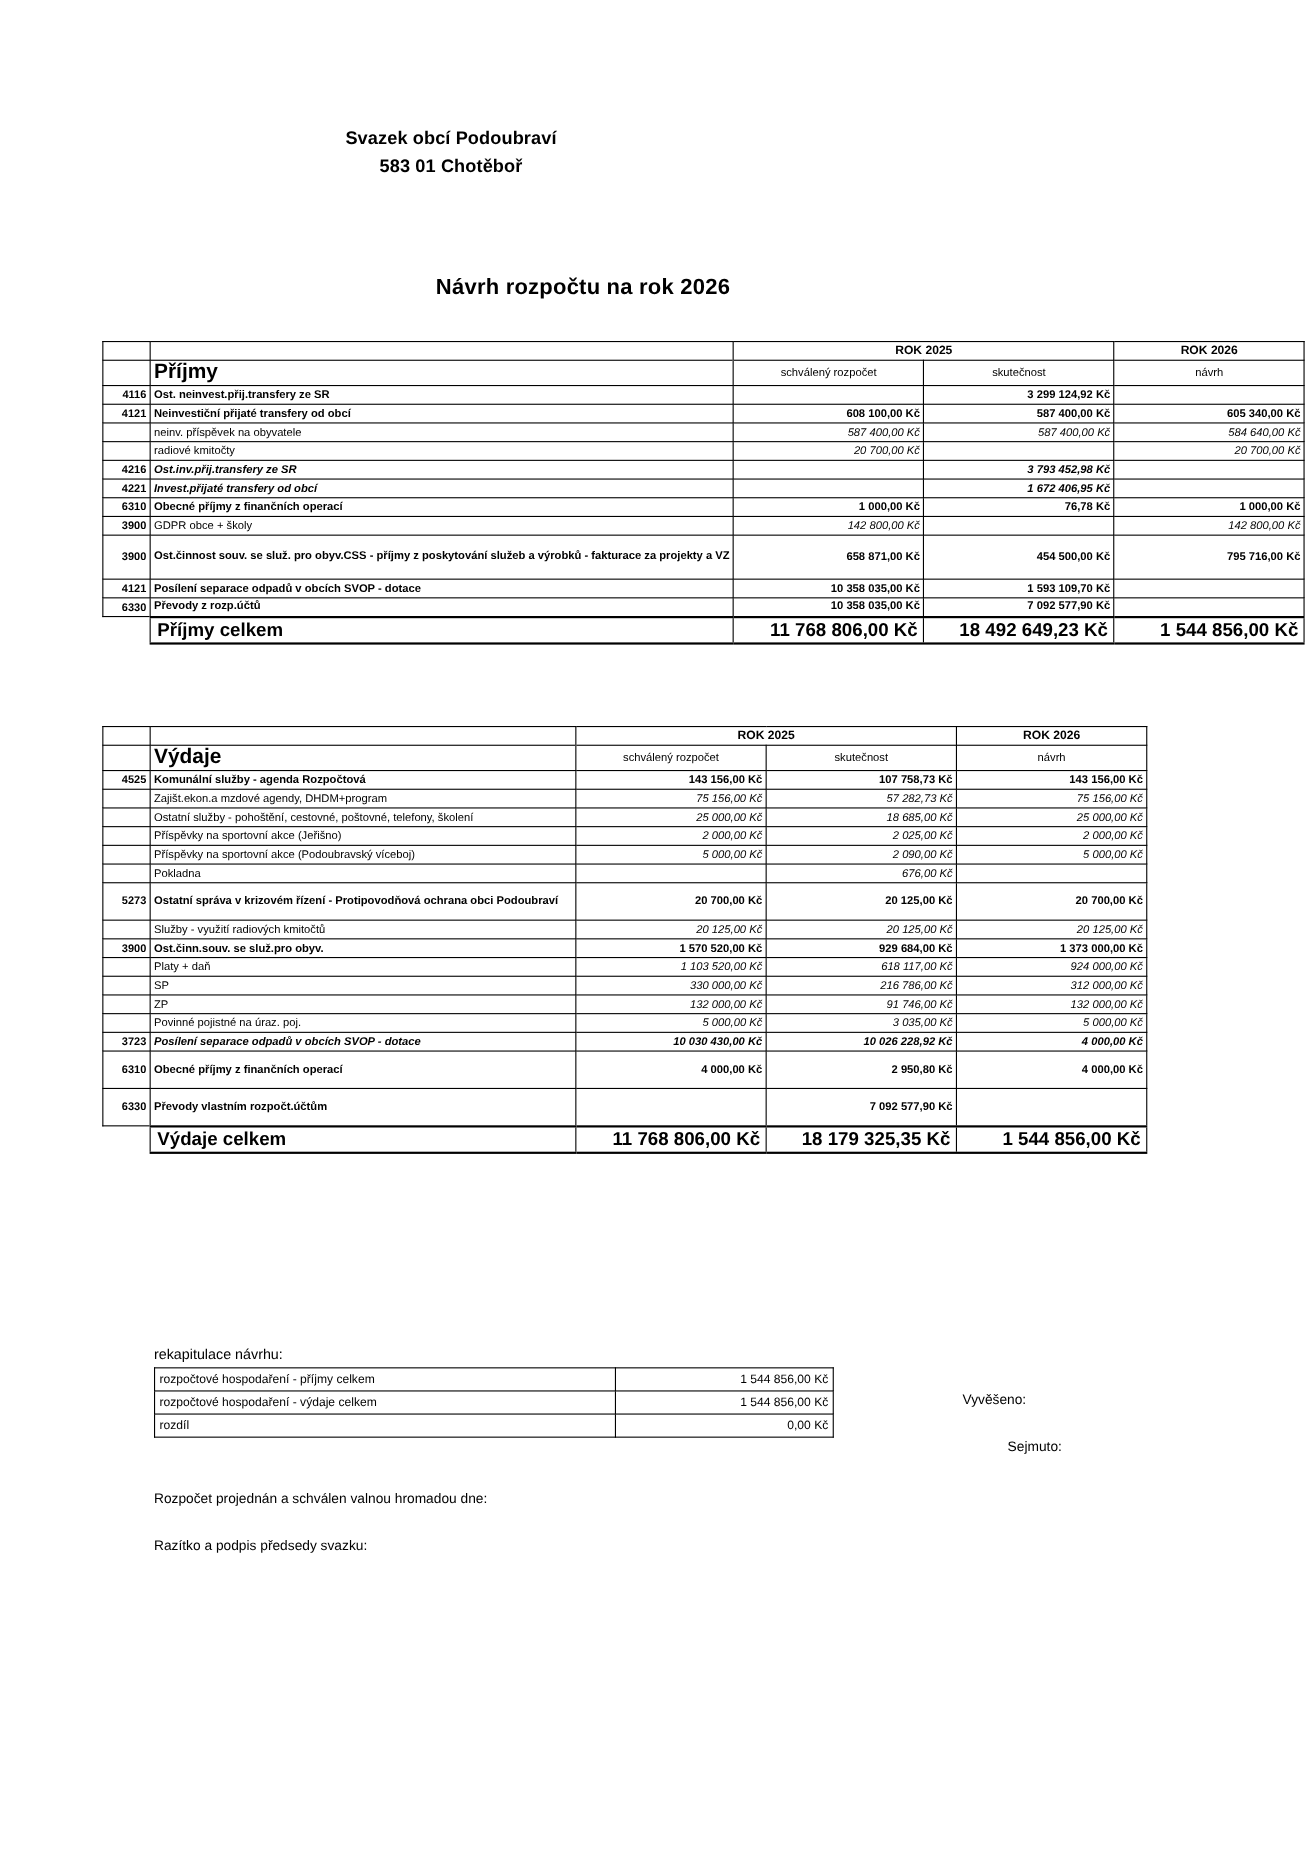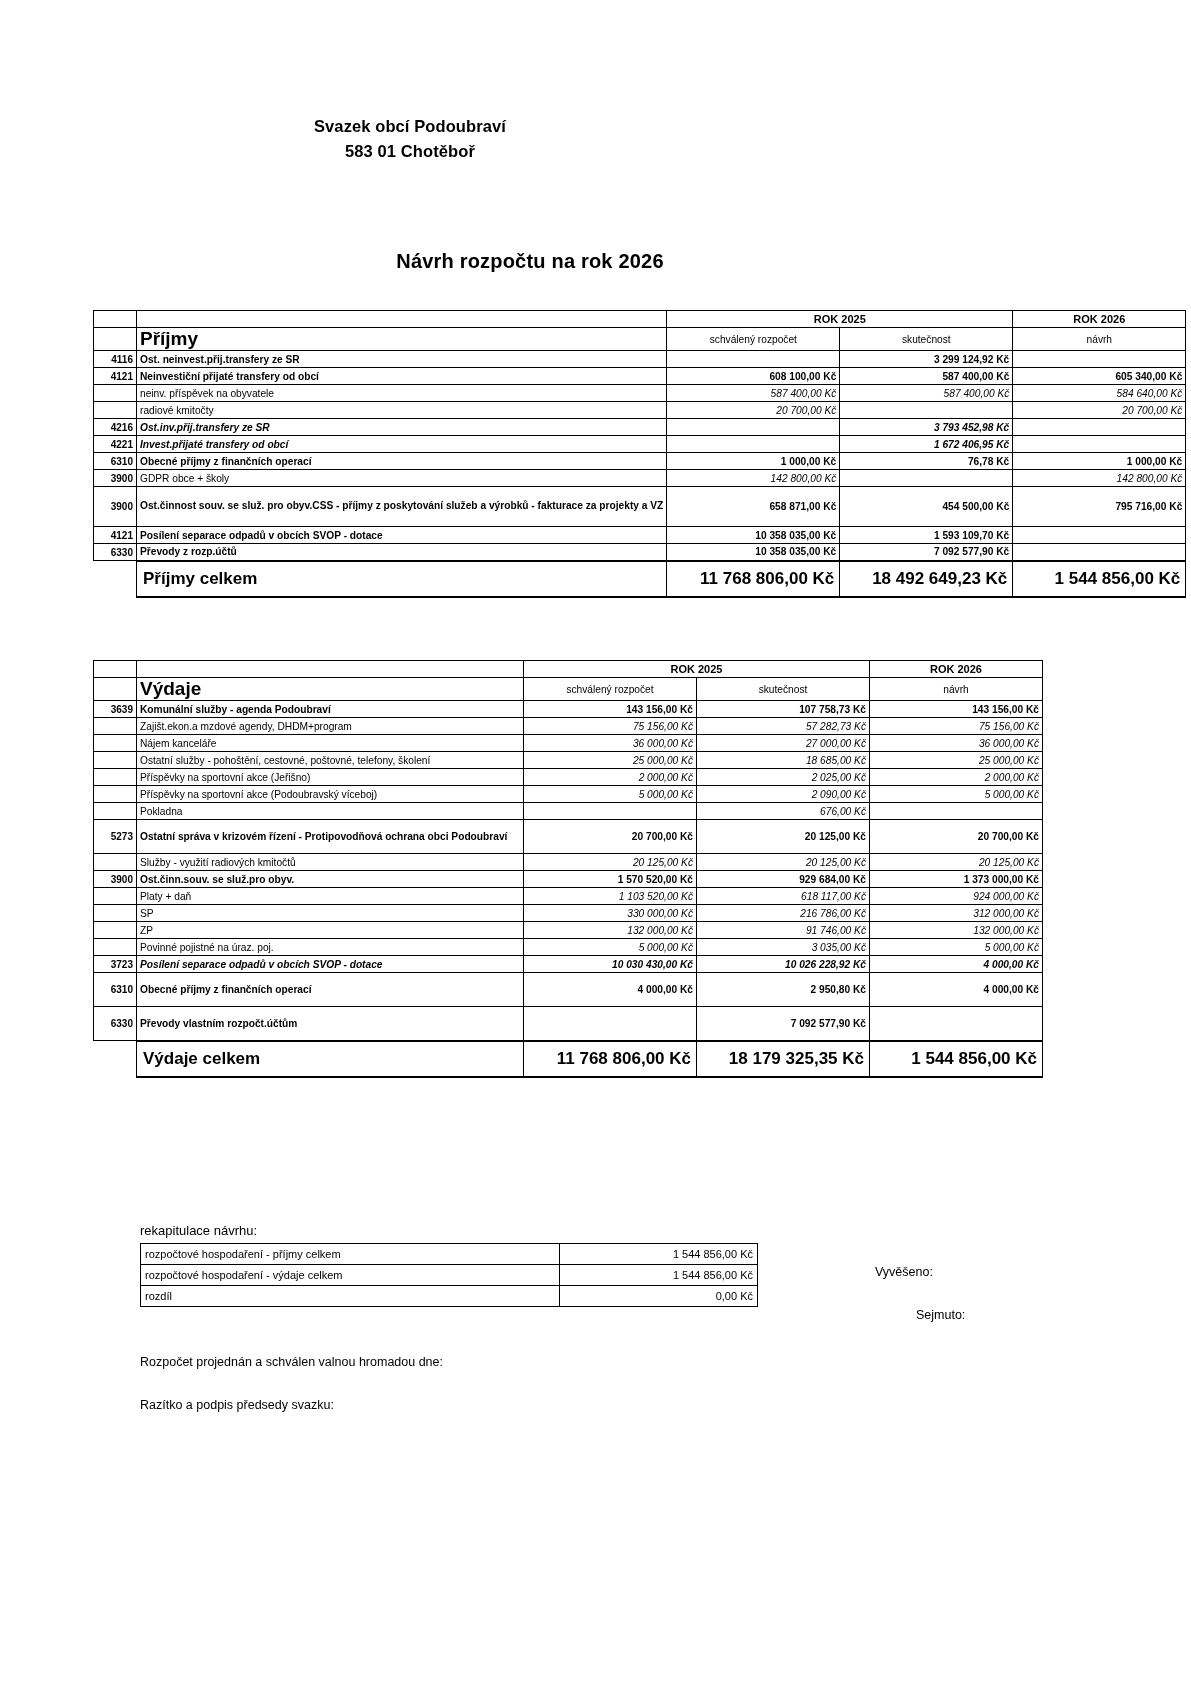--- a/index.html
+++ b/index.html
@@ -86,21 +86,21 @@
     height: 30px;
     vertical-align: bottom;
     padding-bottom: 2px;
   }
   .nocode { border-left: 1px solid #fff; border-top: 1px solid #fff; border-bottom: 1px solid #fff; }
 
   .bold   { font-weight: bold; }
   .italic { font-style: italic; }
 
   .row-total td {
-    height: 36px;
+    height: 24px;
     font-size: 17px;
     font-weight: bold;
     border-top: 2px solid #000;
     border-bottom: 2px solid #000;
   }
   .row-total .col-label { text-align: left; padding-left: 6px; }
   .row-total .col-num   { text-align: right; padding-right: 5px; }
   .row-total .col-code  { border: none; }
 
   .row-tall td { height: 34px; }
@@ -281,39 +281,32 @@
           <td class="hdr-year">ROK 2026</td>
         </tr>
         <tr>
           <td class="col-code nocode"></td>
           <td class="col-label section-name">Výdaje</td>
           <td class="col-num hdr-sub">schválený rozpočet</td>
           <td class="col-num hdr-sub">skutečnost</td>
           <td class="col-num hdr-sub">návrh</td>
         </tr>
         <tr class="">
-          <td class="col-code">3639</td>
-          <td class="col-label bold">Komunální služby - agenda Podoubraví</td>
+          <td class="col-code">4525</td>
+          <td class="col-label bold">Komunální služby - agenda Rozpočtová</td>
           <td class="col-num bold">143 156,00 Kč</td>
           <td class="col-num bold">107 758,73 Kč</td>
           <td class="col-num bold">143 156,00 Kč</td>
         </tr>
         <tr class="">
           <td class="col-code nocode"></td>
           <td class="col-label">Zajišt.ekon.a mzdové agendy, DHDM+program</td>
           <td class="col-num italic">75 156,00 Kč</td>
           <td class="col-num italic">57 282,73 Kč</td>
           <td class="col-num italic">75 156,00 Kč</td>
-        </tr>
-        <tr class="">
-          <td class="col-code nocode"></td>
-          <td class="col-label">Nájem kanceláře</td>
-          <td class="col-num italic">36 000,00 Kč</td>
-          <td class="col-num italic">27 000,00 Kč</td>
-          <td class="col-num italic">36 000,00 Kč</td>
         </tr>
         <tr class="">
           <td class="col-code nocode"></td>
           <td class="col-label">Ostatní služby - pohoštění, cestovné, poštovné, telefony, školení</td>
           <td class="col-num italic">25 000,00 Kč</td>
           <td class="col-num italic">18 685,00 Kč</td>
           <td class="col-num italic">25 000,00 Kč</td>
         </tr>
         <tr class="">
           <td class="col-code nocode"></td>

